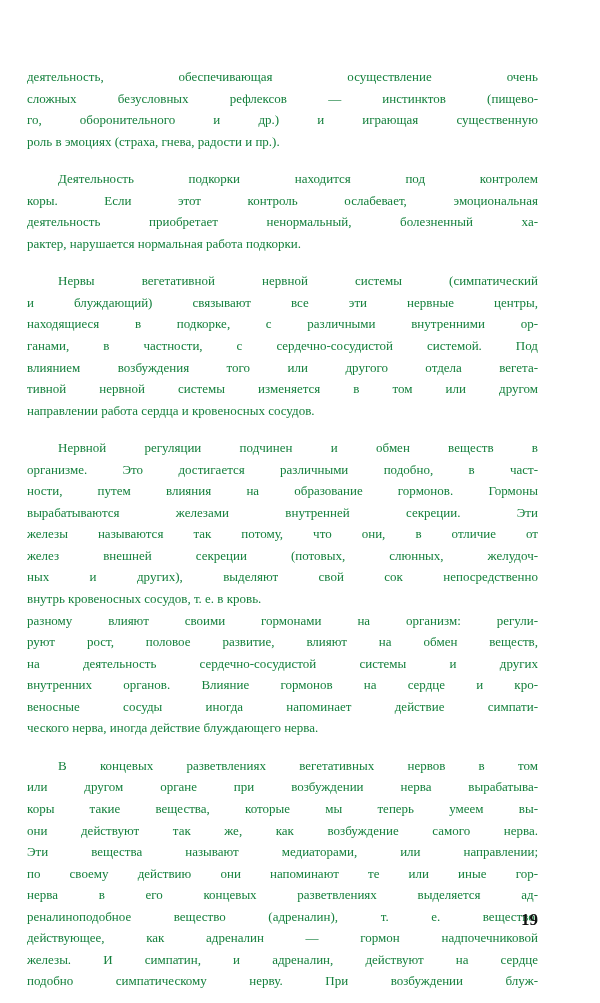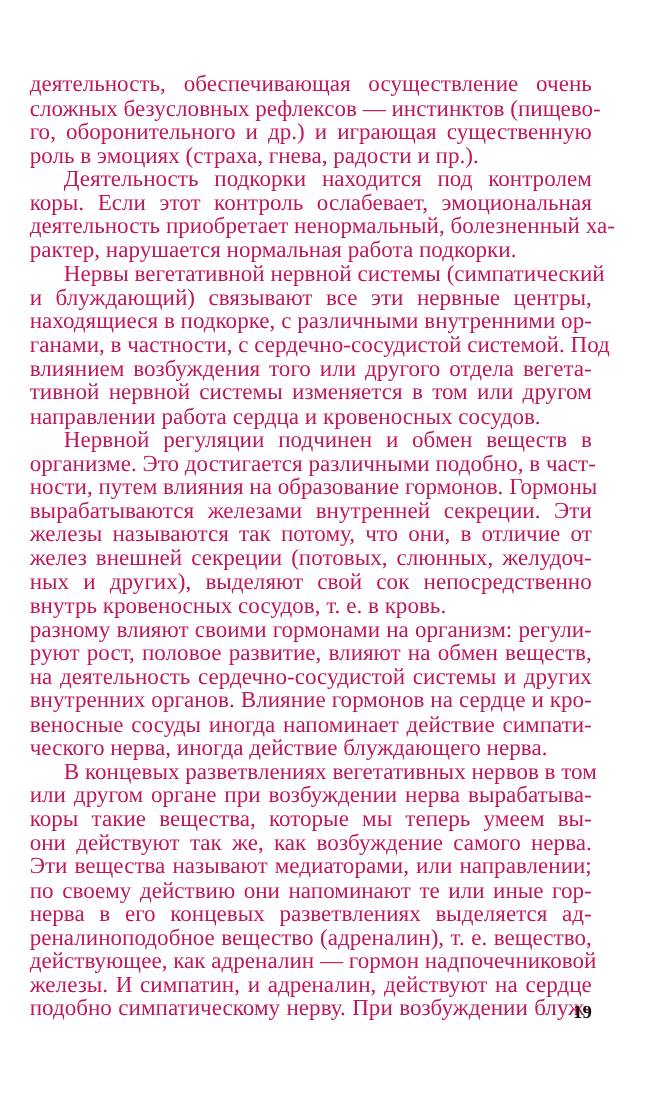--- a/index.html
+++ b/index.html
@@ -3,28 +3,28 @@
 <meta charset="utf-8">
 <style>
   html, body { margin:0; padding:0; }
   body {
     width:600px; height:1003px; background:#ffffff; overflow:hidden;
     position:relative;
   }
   .page-text {
     position:absolute; left:27px; top:66px; width:511px;
     font-family:"Liberation Serif", serif;
-    font-size:21px; line-height:21.55px; color:#be185d;
+    font-size:13px; line-height:21.55px; color:#15803d;
   }
   .line {
     display:block; text-align:justify; text-align-last:justify;
     white-space:nowrap; height:21.55px;
   }
   .line.last { text-align-last:left; }
-  .line.indent { padding-left:31px; }
+  .line.indent { padding-left:31px;margin-top:16px; }
   .page-number {
     position:absolute; left:521px; top:910px;
     font-family:"Liberation Serif", serif; font-weight:bold;
     font-size:17px; color:#111;
   }
 </style>
 </head>
 <body>
 
 <div class="page-text">

